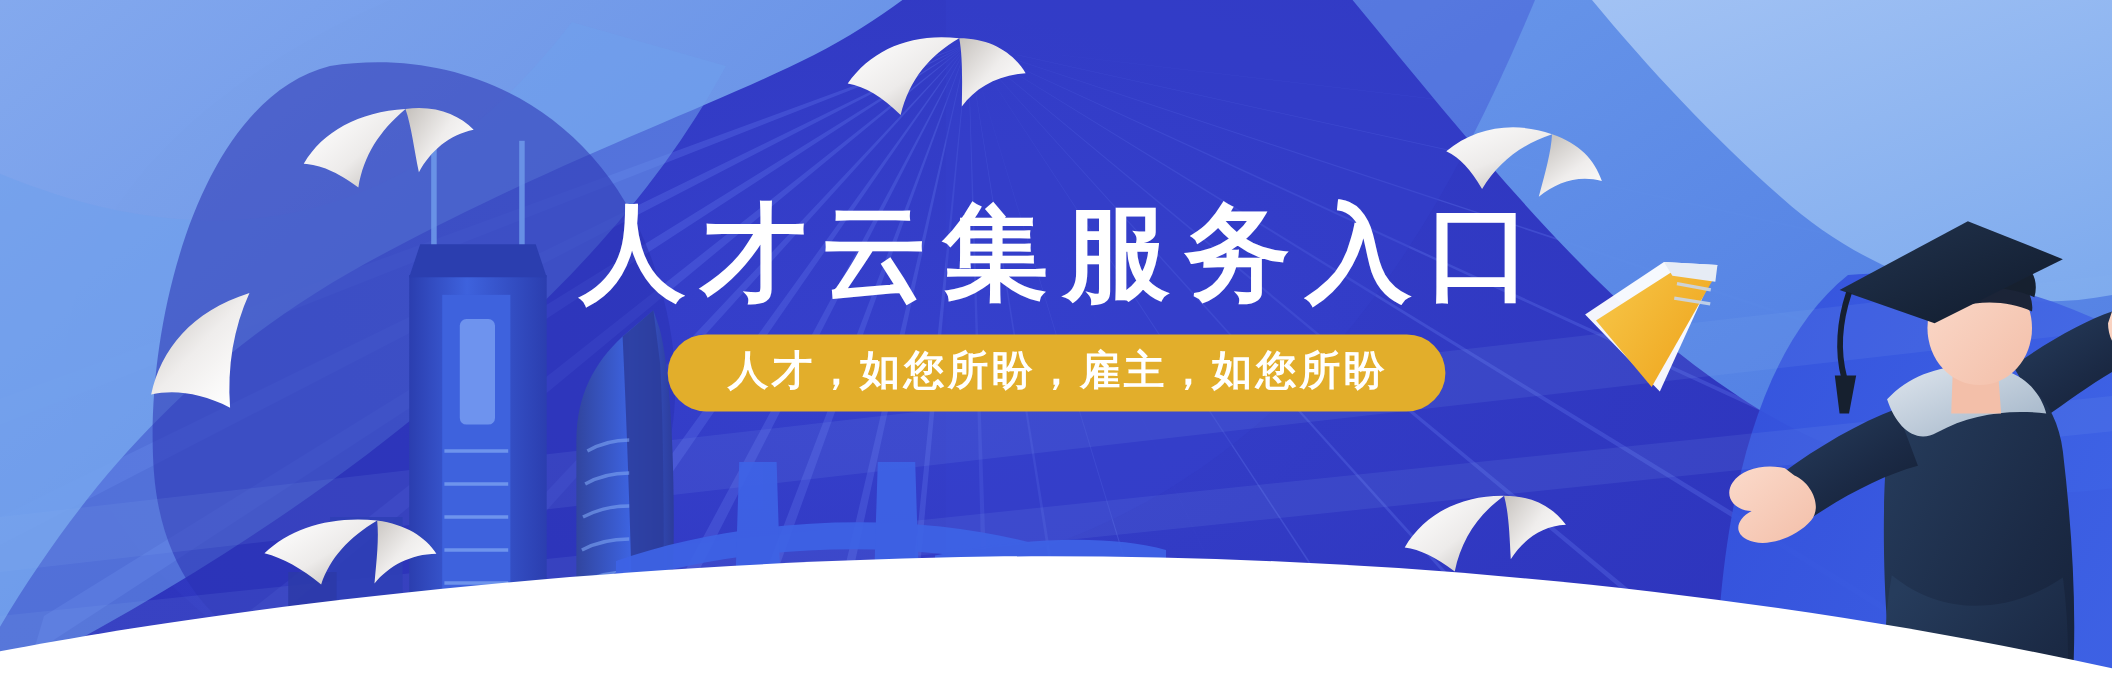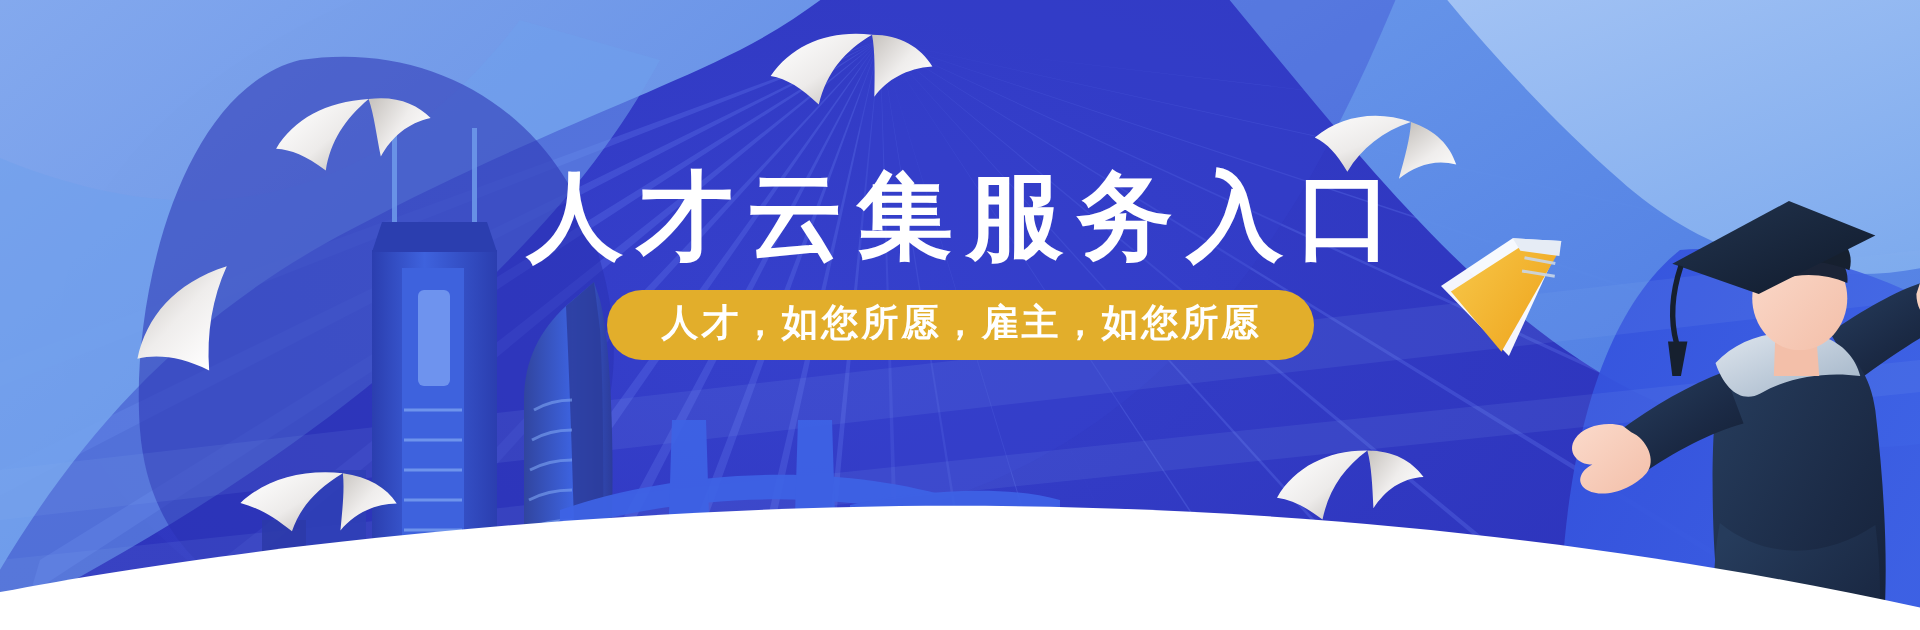--- a/index.html
+++ b/index.html
@@ -36,20 +36,21 @@
   .headline {
     display:inline-block;
     color:#FFFFFF;
     font-size:96px;
     line-height:1.0;
     font-weight:700;
     letter-spacing:14px;
     text-indent:14px;
     font-family:"DejaVu Sans","Liberation Sans",sans-serif;
     white-space:nowrap;
+    margin-top:14px;
   }
   .badgewrap {
     margin-top:26px;
     display:block;
     text-align:center;
   }
   .badge {
     display:inline-block;
     background:#E2AE2B;
     border-radius:40px;
@@ -387,17 +388,17 @@
                C 180,556 520,512 900,506
                C 1260,502 1620,540 1940,612
                L 1940,646 Z" fill="#FFFFFF"></path>
 
     </g>
   </svg>
 
   <div class="textblock">
     <div class="headline">人才云集服务入口</div>
     <div class="badgewrap">
-      <span class="badge">人才，如您所愿，雇主，如您所愿</span>
+      <span class="badge">人才，如您所盼，雇主，如您所盼</span>
     </div>
   </div>
 
 </div>
 
 </body></html>

